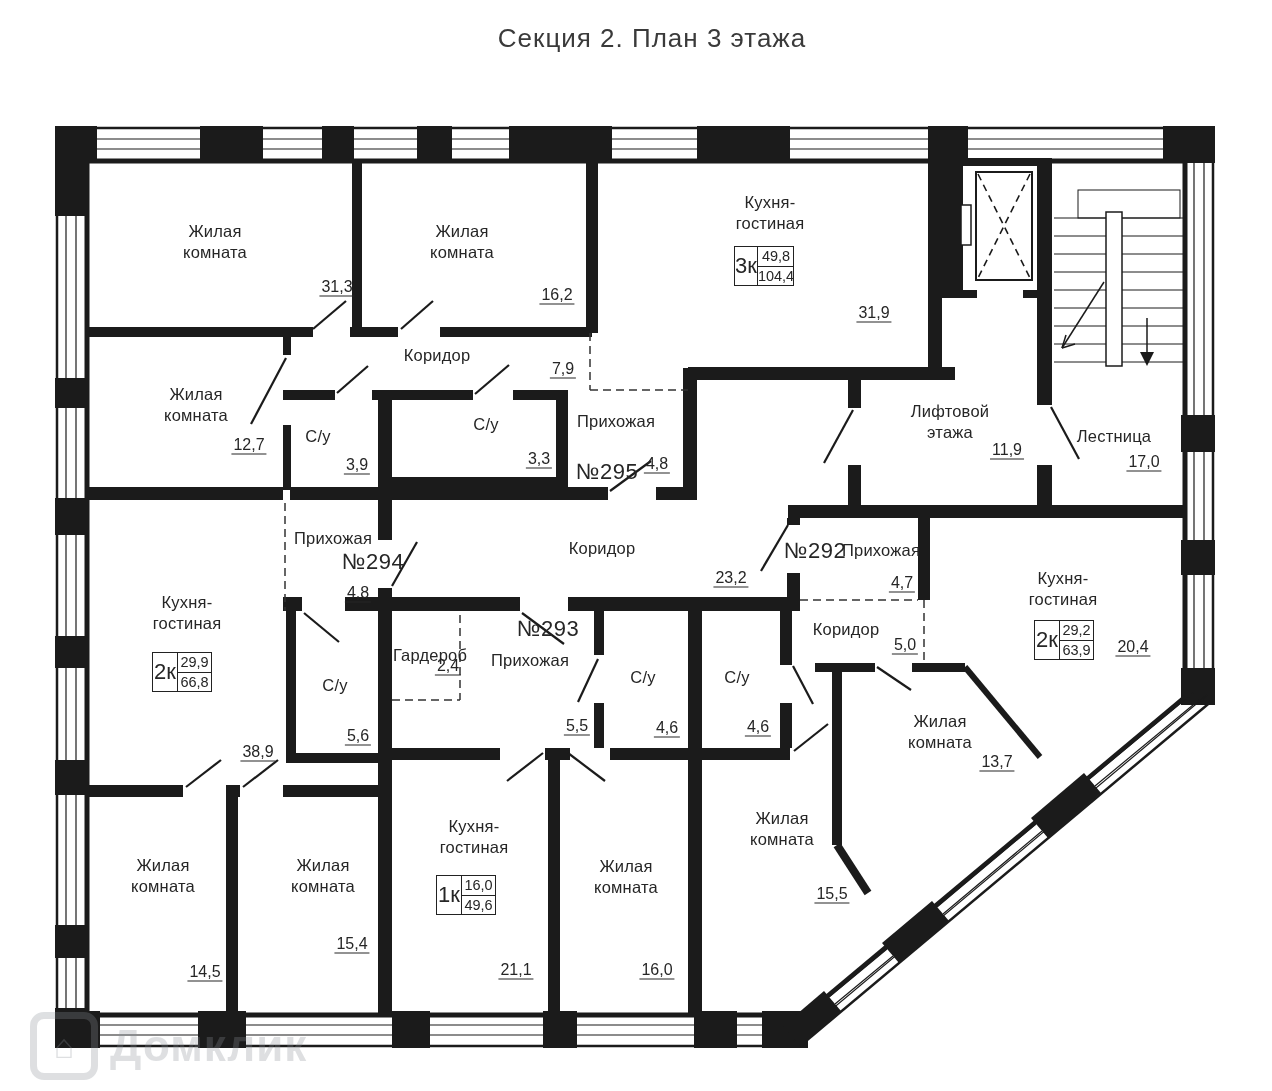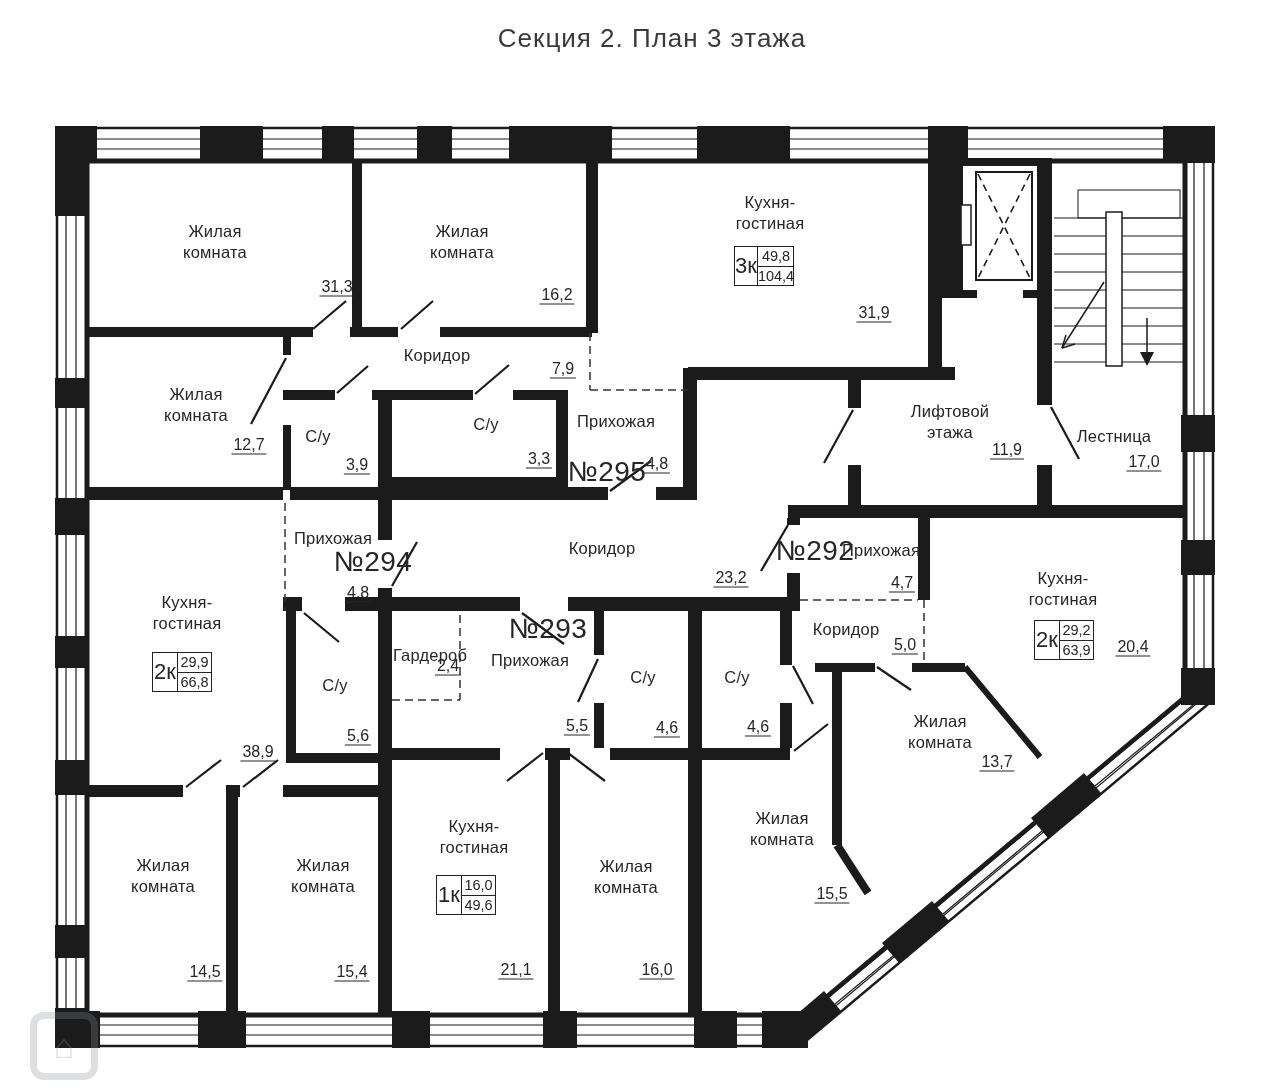--- a/index.html
+++ b/index.html
@@ -5,21 +5,21 @@
   html,body{margin:0;padding:0;background:#fff;}
   .plan{position:relative;width:1272px;height:1091px;background:#fff;overflow:hidden;
         font-family:Liberation Sans, sans-serif;color:#262626;}
   .title{position:absolute;left:652px;top:38px;transform:translate(-50%,-50%);
          font-size:26px;letter-spacing:1px;color:#3a3a3a;white-space:nowrap;}
   svg{position:absolute;left:0;top:0;}
   .lbl{position:absolute;transform:translate(-50%,-50%);font-size:16.5px;line-height:1.3;
        text-align:center;white-space:pre-line;letter-spacing:.2px;}
   .area{position:absolute;transform:translate(-50%,-50%);font-size:16px;
         border-bottom:1.4px solid #262626;padding:0 2px 0 2px;white-space:nowrap;}
-  .apt{position:absolute;transform:translate(-50%,-50%);font-size:28px;letter-spacing:.5px;
+  .apt{position:absolute;transform:translate(-50%,-50%);font-size:22px;letter-spacing:.5px;
        white-space:nowrap;}
   .tag{position:absolute;display:flex;width:60px;height:40px;box-sizing:border-box;
        border:1.6px solid #222;background:#fff;}
   .tag-type{width:24px;display:flex;align-items:center;justify-content:center;
             font-size:22px;border-right:1.6px solid #222;}
   .tag-areas{flex:1;display:flex;flex-direction:column;font-size:14.5px;}
   .tag-living{flex:1;display:flex;align-items:center;justify-content:center;
               border-bottom:1.6px solid #222;}
   .tag-total{flex:1;display:flex;align-items:center;justify-content:center;}
   .watermark{position:absolute;left:30px;top:1012px;display:flex;align-items:center;gap:12px;
@@ -295,21 +295,21 @@
   <div class="lbl" style="left:782px;top:829px">Жилая
 комната</div>
   <div class="area" style="left:832px;top:894px">15,5</div>
 
   <div class="lbl" style="left:163px;top:876px">Жилая
 комната</div>
   <div class="area" style="left:205px;top:972px">14,5</div>
 
   <div class="lbl" style="left:323px;top:876px">Жилая
 комната</div>
-  <div class="area" style="left:352px;top:972px">15,4</div>
+  <div class="area" style="left:352px;top:944px">15,4</div>
 
   <div class="lbl" style="left:474px;top:837px">Кухня-
 гостиная</div>
   <div class="area" style="left:516px;top:970px">21,1</div>
 
   <div class="lbl" style="left:626px;top:877px">Жилая
 комната</div>
   <div class="area" style="left:657px;top:970px">16,0</div>
 
   <div class="tag" style="left:734px;top:246px">
@@ -339,15 +339,16 @@
   <div class="tag" style="left:1034px;top:620px">
     <div class="tag-type">2к</div>
     <div class="tag-areas">
       <div class="tag-living">29,2</div>
       <div class="tag-total">63,9</div>
     </div>
   </div>
 
   <div class="watermark">
     <div class="wm-logo">⌂</div>
+    <div class="wm-text">Домклик</div>
   </div>
 
 </div>
 
 </body></html>

